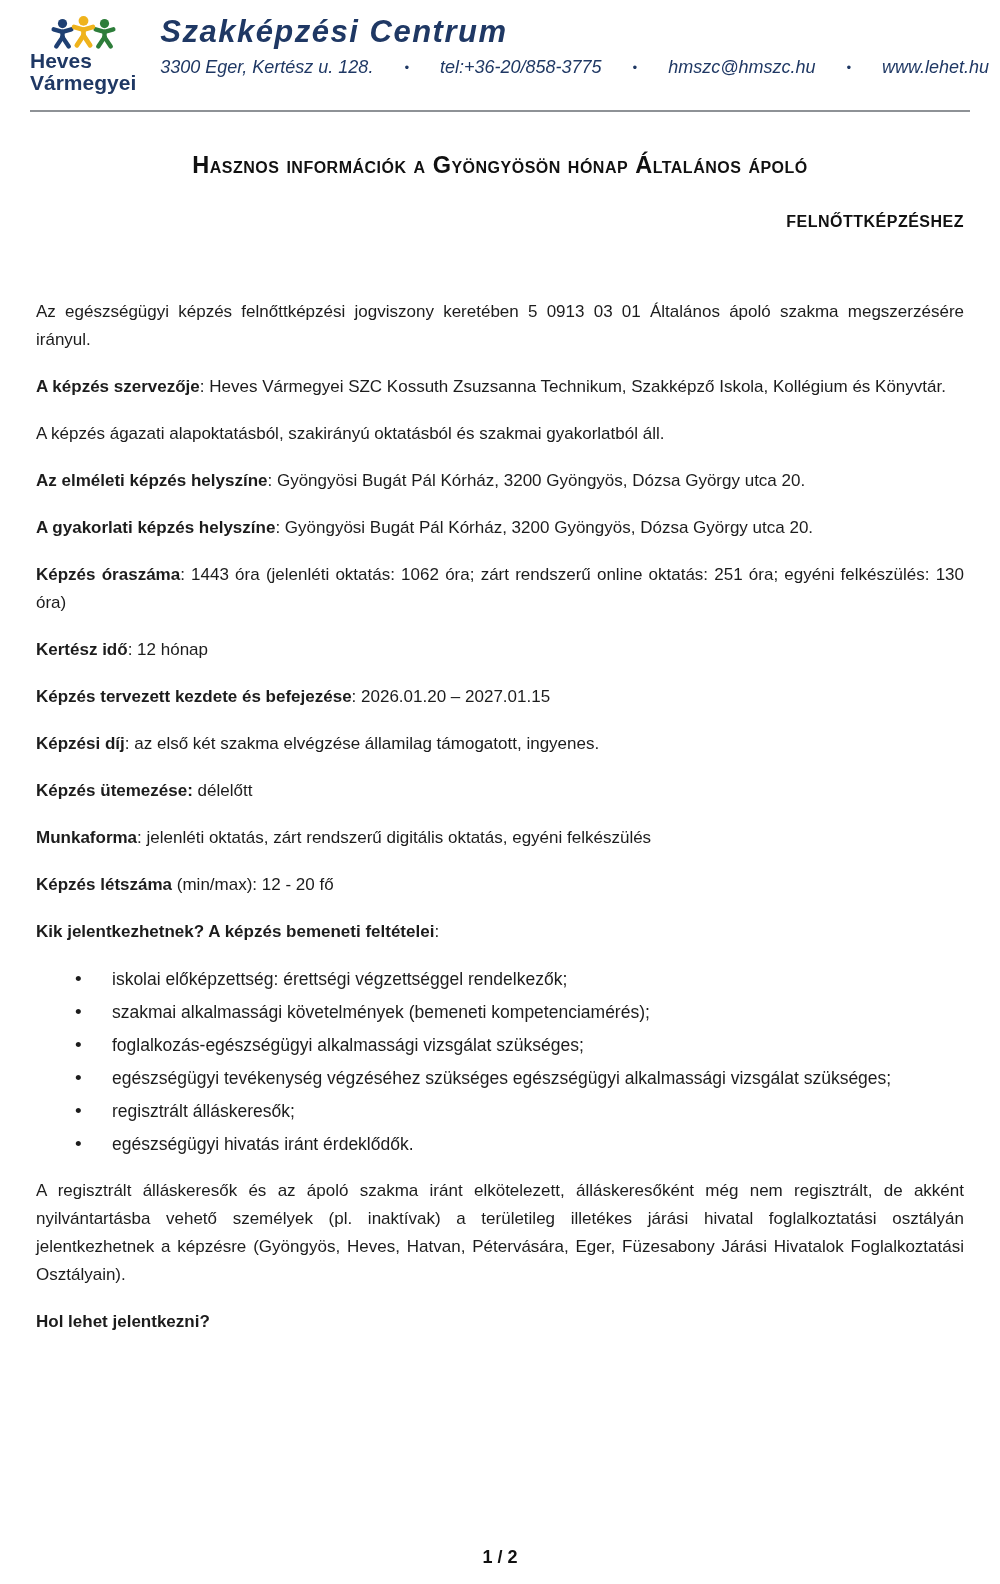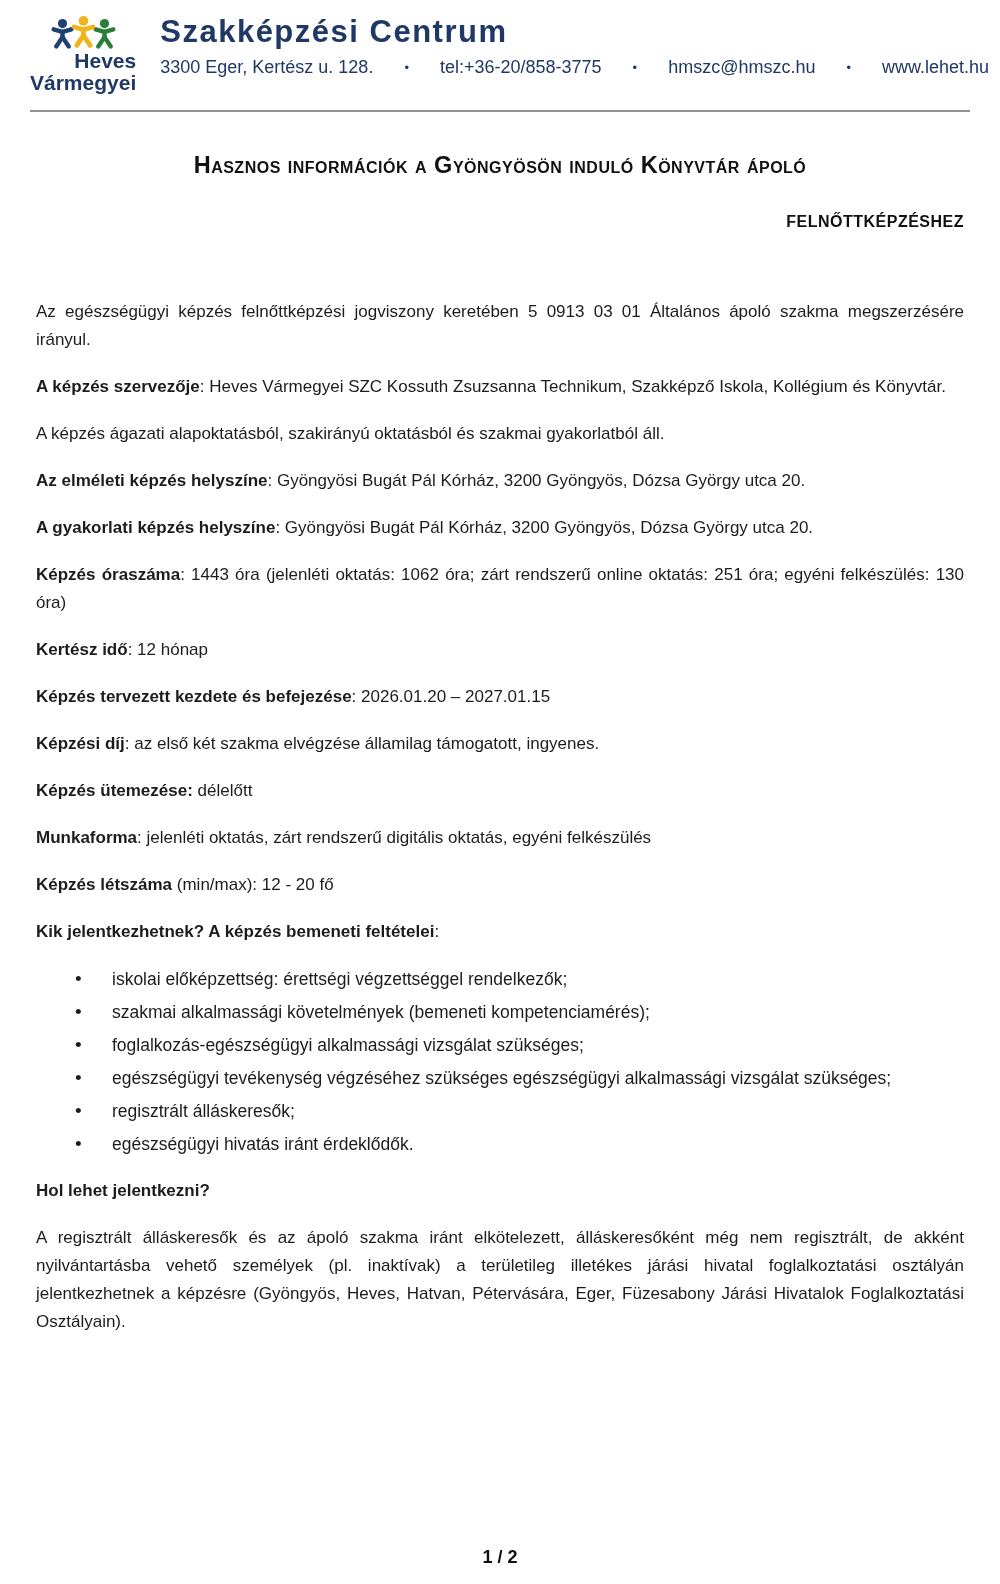--- a/index.html
+++ b/index.html
@@ -9,27 +9,27 @@
     background:#ffffff; color:#1c1c1c;
     font-family:"Liberation Sans", sans-serif; overflow:hidden;
   }
 
   
   .letterhead {
     position:absolute; top:12px; left:30px; right:30px;
     display:flex; align-items:flex-start;
     border-bottom:2px solid #8e9296; padding-bottom:10px; min-height:100px;
   }
-  .logo-block { width:132px; text-align:right; padding-top:4px; }
+  .logo-block { width:132px; text-align:left; padding-top:4px; }
   .figures { display:flex; justify-content:center; align-items:flex-end; height:34px; }
   .person-svg { width:25px; height:32px; margin:0 -2px; }
   .person-mid { transform:translateY(-2px) scale(1.07); }
   .logo-text { color:#1f3864; font-weight:bold; font-size:21px; line-height:22px; }
   .v-divider { width:3px; align-self:stretch; background:#9aa0a6; margin:4px 14px 0 10px; }
-  .org-block { flex:1; padding-top:2px; }
+  .org-block { flex:1; padding-top:2px;font-style:italic; }
   .org-name {
     color:#1f3864; font-weight:bold; font-size:31px;
     letter-spacing:1.5px; line-height:36px;
   }
   .contact-line {
     color:#1f3864; font-size:18px; margin-top:7px;
     display:flex; align-items:center; gap:31px; white-space:nowrap;
   }
   .sep-dot { font-size:13px; }
 
@@ -116,21 +116,21 @@
         <span>hmszc@hmszc.hu</span>
         <span class="sep-dot">•</span>
         <span>www.lehet.hu</span>
       </div>
     </div>
   </header>
 
   <main class="doc-body">
 
     <h1 class="doc-title">
-      <span class="t-line">Hasznos információk a Gyöngyösön induló Könyvtár ápoló</span>
+      <span class="t-line">Hasznos információk a Gyöngyösön hónap Általános ápoló</span>
       <span class="t-line">felnőttképzéshez</span>
     </h1>
 
     <p class="para"><span>Az egészségügyi képzés felnőttképzési jogviszony keretében 5 0913 03 01 Általános ápoló szakma megszerzésére irányul.</span></p>
 
     <p class="para"><b>A képzés szervezője</b><span>: Heves Vármegyei SZC Kossuth Zsuzsanna Technikum, Szakképző Iskola, Kollégium és Könyvtár.</span></p>
 
     <p class="para"><span>A képzés ágazati alapoktatásból, szakirányú oktatásból és szakmai gyakorlatból áll.</span></p>
 
     <p class="para"><b>Az elméleti képzés helyszíne</b><span>: Gyöngyösi Bugát Pál Kórház, 3200 Gyöngyös, Dózsa György utca 20.</span></p>
@@ -156,21 +156,21 @@
 
     <ul class="bullet-list">
       <li>iskolai előképzettség: érettségi végzettséggel rendelkezők;</li>
       <li>szakmai alkalmassági követelmények (bemeneti kompetenciamérés);</li>
       <li>foglalkozás-egészségügyi alkalmassági vizsgálat szükséges;</li>
       <li>egészségügyi tevékenység végzéséhez szükséges egészségügyi alkalmassági vizsgálat szükséges;</li>
       <li>regisztrált álláskeresők;</li>
       <li>egészségügyi hivatás iránt érdeklődők.</li>
     </ul>
 
+    <p class="para"><span>A regisztrált álláskeresők és az ápoló szakma iránt elkötelezett, álláskeresőként még nem regisztrált, de akként nyilvántartásba vehető személyek (pl. inaktívak) a területileg illetékes járási hivatal foglalkoztatási osztályán jelentkezhetnek a képzésre (Gyöngyös, Heves, Hatvan, Pétervására, Eger, Füzesabony Járási Hivatalok Foglalkoztatási Osztályain).</span></p>
+
     <p class="para"><b>Hol lehet jelentkezni?</b></p>
-
-    <p class="para"><span>A regisztrált álláskeresők és az ápoló szakma iránt elkötelezett, álláskeresőként még nem regisztrált, de akként nyilvántartásba vehető személyek (pl. inaktívak) a területileg illetékes járási hivatal foglalkoztatási osztályán jelentkezhetnek a képzésre (Gyöngyös, Heves, Hatvan, Pétervására, Eger, Füzesabony Járási Hivatalok Foglalkoztatási Osztályain).</span></p>
 
   </main>
 
   <footer class="page-num">1 / 2</footer>
 
 </div>
 
 </body></html>

